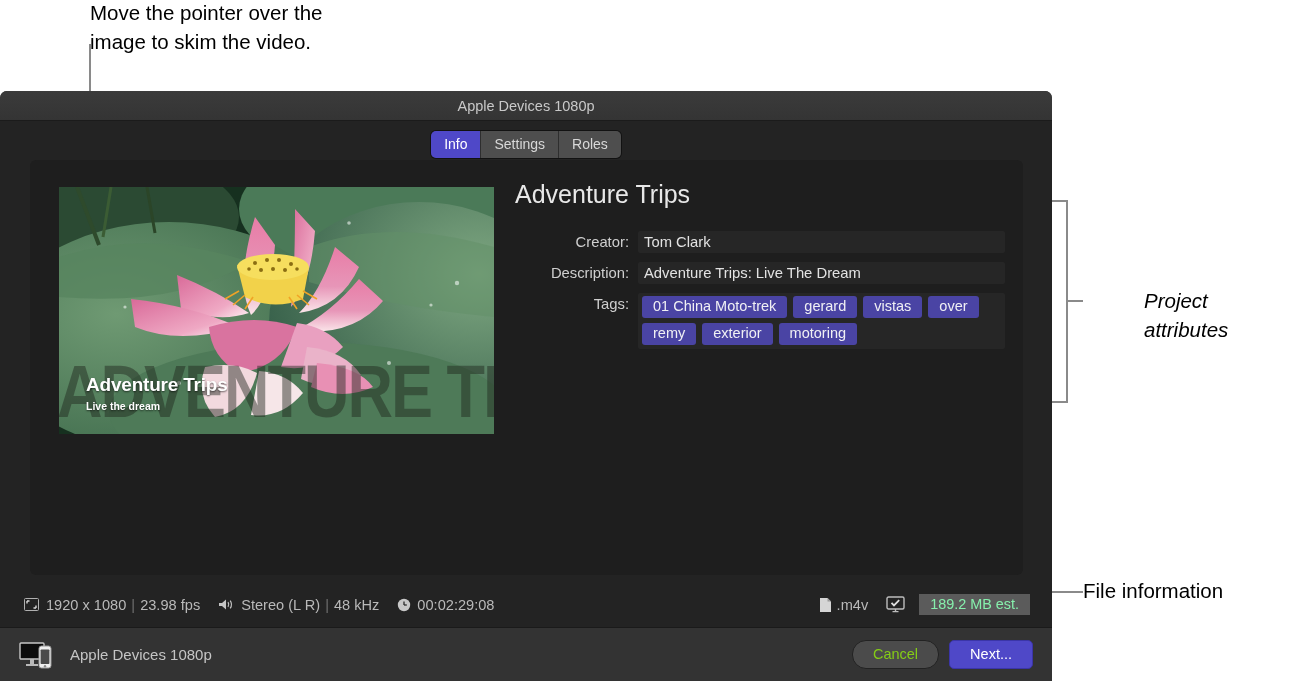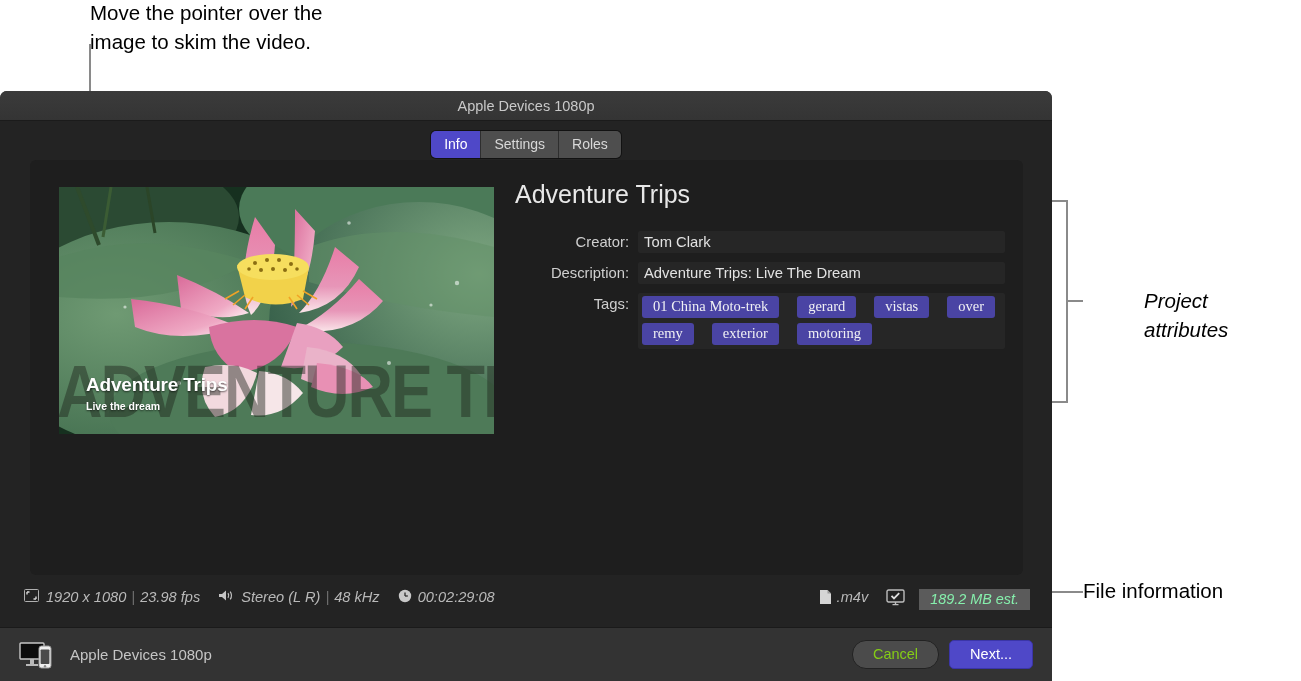--- a/index.html
+++ b/index.html
@@ -131,37 +131,36 @@
     color: #cfcfcf; font-size: 14.8px; line-height: 22px;
     flex: 0 0 auto;
   }
   .attr-field {
     flex: 1 1 auto; background: #262626; border-radius: 2px;
     min-height: 22px; padding: 1px 6px;
     color: #e2e2e2; font-size: 14.8px; line-height: 20px;
   }
   #tags-field {
     background: #262626; padding: 3px 4px 4px 4px;
-    display: flex; flex-wrap: wrap; gap: 5px 18px;
+    display: flex; flex-wrap: wrap; gap: 5px 6px;
     border-radius: 2px;
-    font-family: Liberation Serif, serif;
   }
   .tag {
     background: #4a44a4; color: #f0f0f4;
     border-radius: 3px; padding: 1px 11px 2px;
     font-size: 14.5px; line-height: 19px; white-space: nowrap;
   }
 
   
   #statusbar {
     position: absolute; left: 0; top: 498px;
     width: 1052px; height: 38px;
-    display: flex; align-items: flex-start;
+    display: flex; align-items: center;
     padding: 0 22px 7px 24px;
-    color: #b9b9b9; font-size: 14.6px; font-style: italic;
+    color: #b9b9b9; font-size: 14.6px;
   }
   .stat-sep { color: #6e6e6e; margin: 0 5px; }
   .icon { display: inline-flex; align-items: center; justify-content: center; }
   #spacer { flex: 1 1 auto; }
   #size-badge {
     background: #5b5b5b; color: #86efac;
     border-radius: 0; padding: 2px 11px 3px;
     font-size: 14.4px;
   }
 

